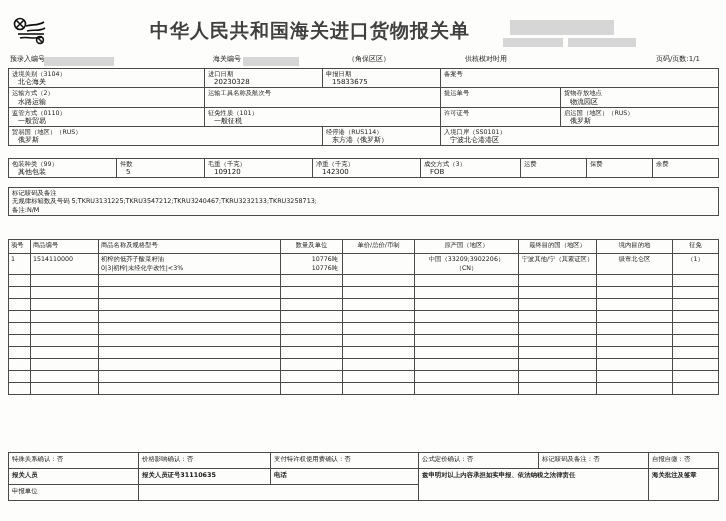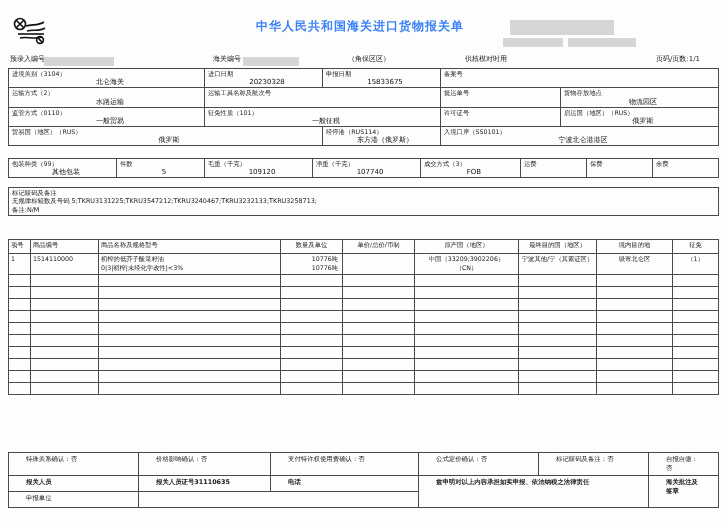--- a/index.html
+++ b/index.html
@@ -32,25 +32,25 @@
   }
   .logo {
     position: absolute;
     left: 10px; top: 8px;
     width: 42px; height: 32px;
   }
   .doc-title {
     position: absolute;
     left: 150px; top: 12px;
     width: 420px;
-    text-align: center;
-    font-size: 12px;
+    text-align: left;
+    font-size: 19px;
     font-weight: bold;
     letter-spacing: 1px;
-    color: #3b82f6;
+    color: #404040;
     font-family: "DejaVu Serif", "Liberation Serif", serif;
   }
   .redact {
     position: absolute;
     background: #d6d6d6;
   }
   .redact.r-title { left: 510px; top: 14px; width: 104px; height: 15px; }
   .redact.r-sub1 { left: 503px; top: 32px; width: 60px; height: 9px; }
   .redact.r-sub2 { left: 568px; top: 32px; width: 68px; height: 9px; }
   .redact.r-entry { left: 44px; top: 57px; width: 70px; height: 9px; }
@@ -91,21 +91,20 @@
     font-size: 6.3px;
     display: block;
   }
   .cell-val {
     display: block;
     font-size: 7px;
     color: #111;
     padding-left: 6px;
     padding-top: 1px;
     min-height: 8px;
-    text-align: center;
   }
 
   
   .noterow td {
     height: auto;
     padding: 1px 3px;
   }
   .note-line { font-size: 6.4px; line-height: 1.3; }
 
   
@@ -135,21 +134,21 @@
   table.bottom {
     position: absolute;
     left: 8px; top: 452px;
     width: 710px;
     border-collapse: collapse;
     table-layout: fixed;
   }
   table.bottom td {
     border: 1px solid #4a4a4a;
     font-size: 6.4px;
-    padding: 2px 17px;
+    padding: 2px 3px;
     vertical-align: top;
     height: 11px;
   }
   .sign-row td { height: 28px; font-weight: bold; }
   .sign-row2 td { height: 18px; }
 
   
   .wm {
     position: absolute;
     left: 214px; top: 232px;
@@ -319,21 +318,21 @@
       <td>
         <span class="cell-lbl">件数</span>
         <span class="cell-val">5</span>
       </td>
       <td>
         <span class="cell-lbl">毛重（千克）</span>
         <span class="cell-val">109120</span>
       </td>
       <td>
         <span class="cell-lbl">净重（千克）</span>
-        <span class="cell-val">107740</span>
+        <span class="cell-val">142300</span>
       </td>
       <td>
         <span class="cell-lbl">成交方式（3）</span>
         <span class="cell-val">FOB</span>
       </td>
       <td>
         <span class="cell-lbl">运费</span>
         <span class="cell-val"></span>
       </td>
       <td>

